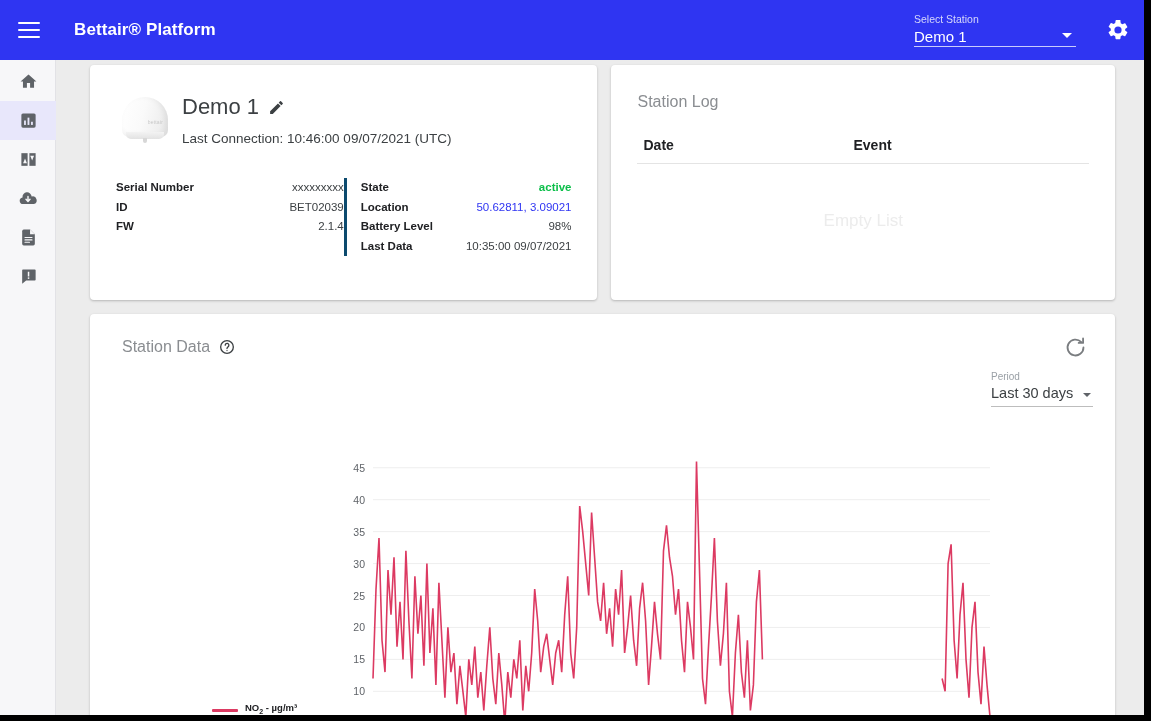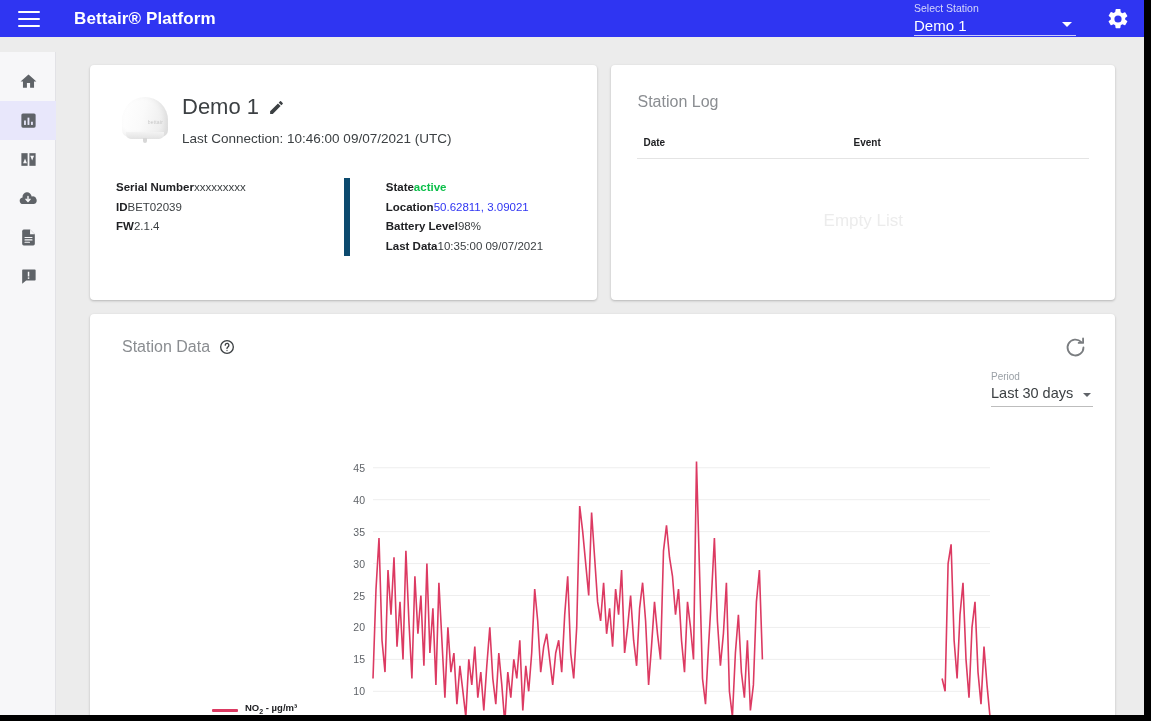--- a/index.html
+++ b/index.html
@@ -14,21 +14,21 @@
     width: 1151px; height: 721px;
     background: #ececec;
     border-right: 7px solid #000;
     border-bottom: 6px solid #000;
     overflow: hidden;
   }
 
   
   .topbar {
     position: absolute; top: 0; left: 0;
-    width: 1144px; height: 37px;
+    width: 1144px; height: 60px;
     background: #2f35f2;
     display: flex; align-items: center;
     z-index: 30;
   }
   .hamburger {
     width: 22px; height: 16px;
     margin-left: 18px;
     display: flex; flex-direction: column; justify-content: space-between;
     cursor: pointer;
   }
@@ -148,38 +148,38 @@
     margin-top: 9px;
     font-size: 13.5px; color: #3c4043; line-height: 18px;
   }
 
   
   .specs {
     display: flex;
     margin-top: 30px;
   }
   .spec-col { width: 50%; }
-  .spec-col.right { border-left: 6px solid #0c4a6e; padding-left: 36px; }
+  .spec-col.right { border-left: 3px solid #0c4a6e; padding-left: 14px; }
   .spec-row {
-    display: flex; justify-content: flex-start;
+    display: flex; justify-content: space-between;
     font-size: 11.5px; line-height: 19.5px;
   }
   .spec-k { color: #202124; font-weight: 700; }
   .spec-v { color: #3c4043; font-weight: 400; }
   .spec-v.green { color: #0cbf4a; font-weight: 700; }
   .spec-v.blue  { color: #2f35f2; font-weight: 400; cursor: pointer; }
 
   
   .log-title { font-size: 16px; color: #8a8d91; font-weight: 400; line-height: 22px; }
   .log-head {
     display: flex;
     margin-top: 24px;
     padding: 0 6px 10px 6px;
     border-bottom: 1px solid #e4e4e4;
-    font-size: 10px; font-weight: 700; color: #202124;
+    font-size: 14px; font-weight: 700; color: #202124;
   }
   .log-head .c1 { width: 210px; }
   .empty {
     position: absolute; left: 0; right: 0; top: 146px;
     text-align: center;
     font-size: 17px; color: #ececec;
   }
 
   
   .card-data {

